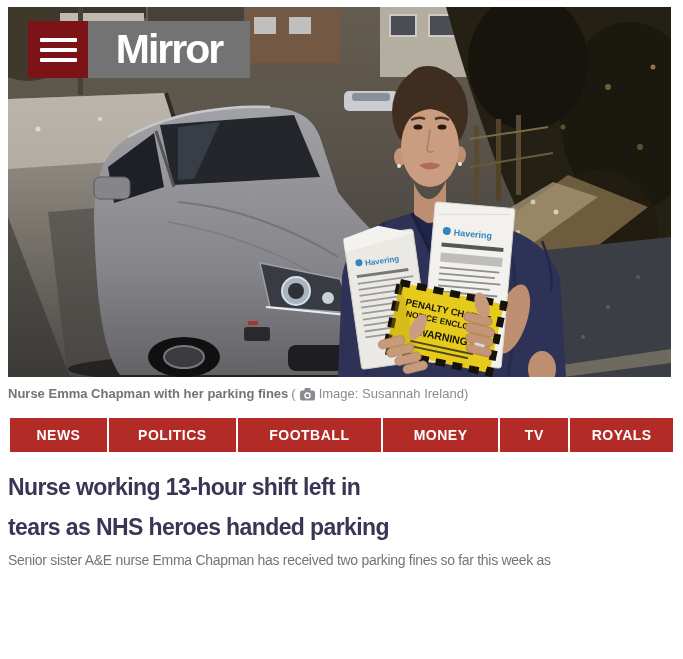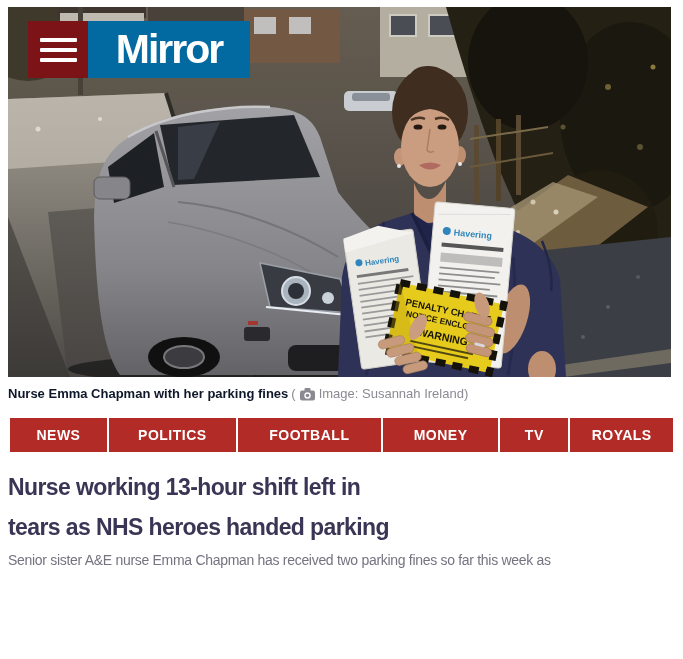--- a/index.html
+++ b/index.html
@@ -11,28 +11,28 @@
   .hero { position:relative; margin:7px 8px 0 8px; width:667px; }
   .photo-wrap { position:relative; width:663px; height:370px; overflow:hidden; background:#3c3a38; }
   .photo-wrap svg { display:block; }
 
   
   .masthead { position:absolute; top:14px; left:20px; display:flex; height:57px; }
   .menu-btn { width:60px; height:57px; background:#7c1316; border:none; cursor:pointer;
               display:flex; align-items:center; justify-content:center; }
   .menu-icon { display:flex; flex-direction:column; gap:6px; width:37px; }
   .menu-icon span { display:block; height:4px; background:#fff; border-radius:1px; }
-  .logo-box { width:162px; height:57px; background:#0369a1; color:#fff; display:flex;
+  .logo-box { width:162px; height:57px; background:#737373; color:#fff; display:flex;
               align-items:center; justify-content:center; text-decoration:none;
               font-size:41px; font-weight:700; letter-spacing:-2px; }
 
   
   .caption { padding:8px 0 0 0; font-size:13px; line-height:17px; color:#8b8a92;
              display:flex; align-items:center; flex-wrap:wrap; gap:3px; }
-  .caption .bold { font-weight:700; color:#0f172a; }
+  .caption .bold { font-weight:700; color:#737373; }
   .caption .cam { display:inline-flex; margin:0 1px; position:relative; top:1px; }
 
   
   .nav { display:flex; margin:16px 10px 0 10px; height:34px; }
   .nav a { display:flex; align-items:center; justify-content:center; background:#b22b26;
            color:#fff; text-decoration:none; font-weight:700; font-size:14px;
            letter-spacing:.5px; border-right:2px solid #fff; }
   .nav a:last-child { border-right:none;text-align:right; }
 
   

